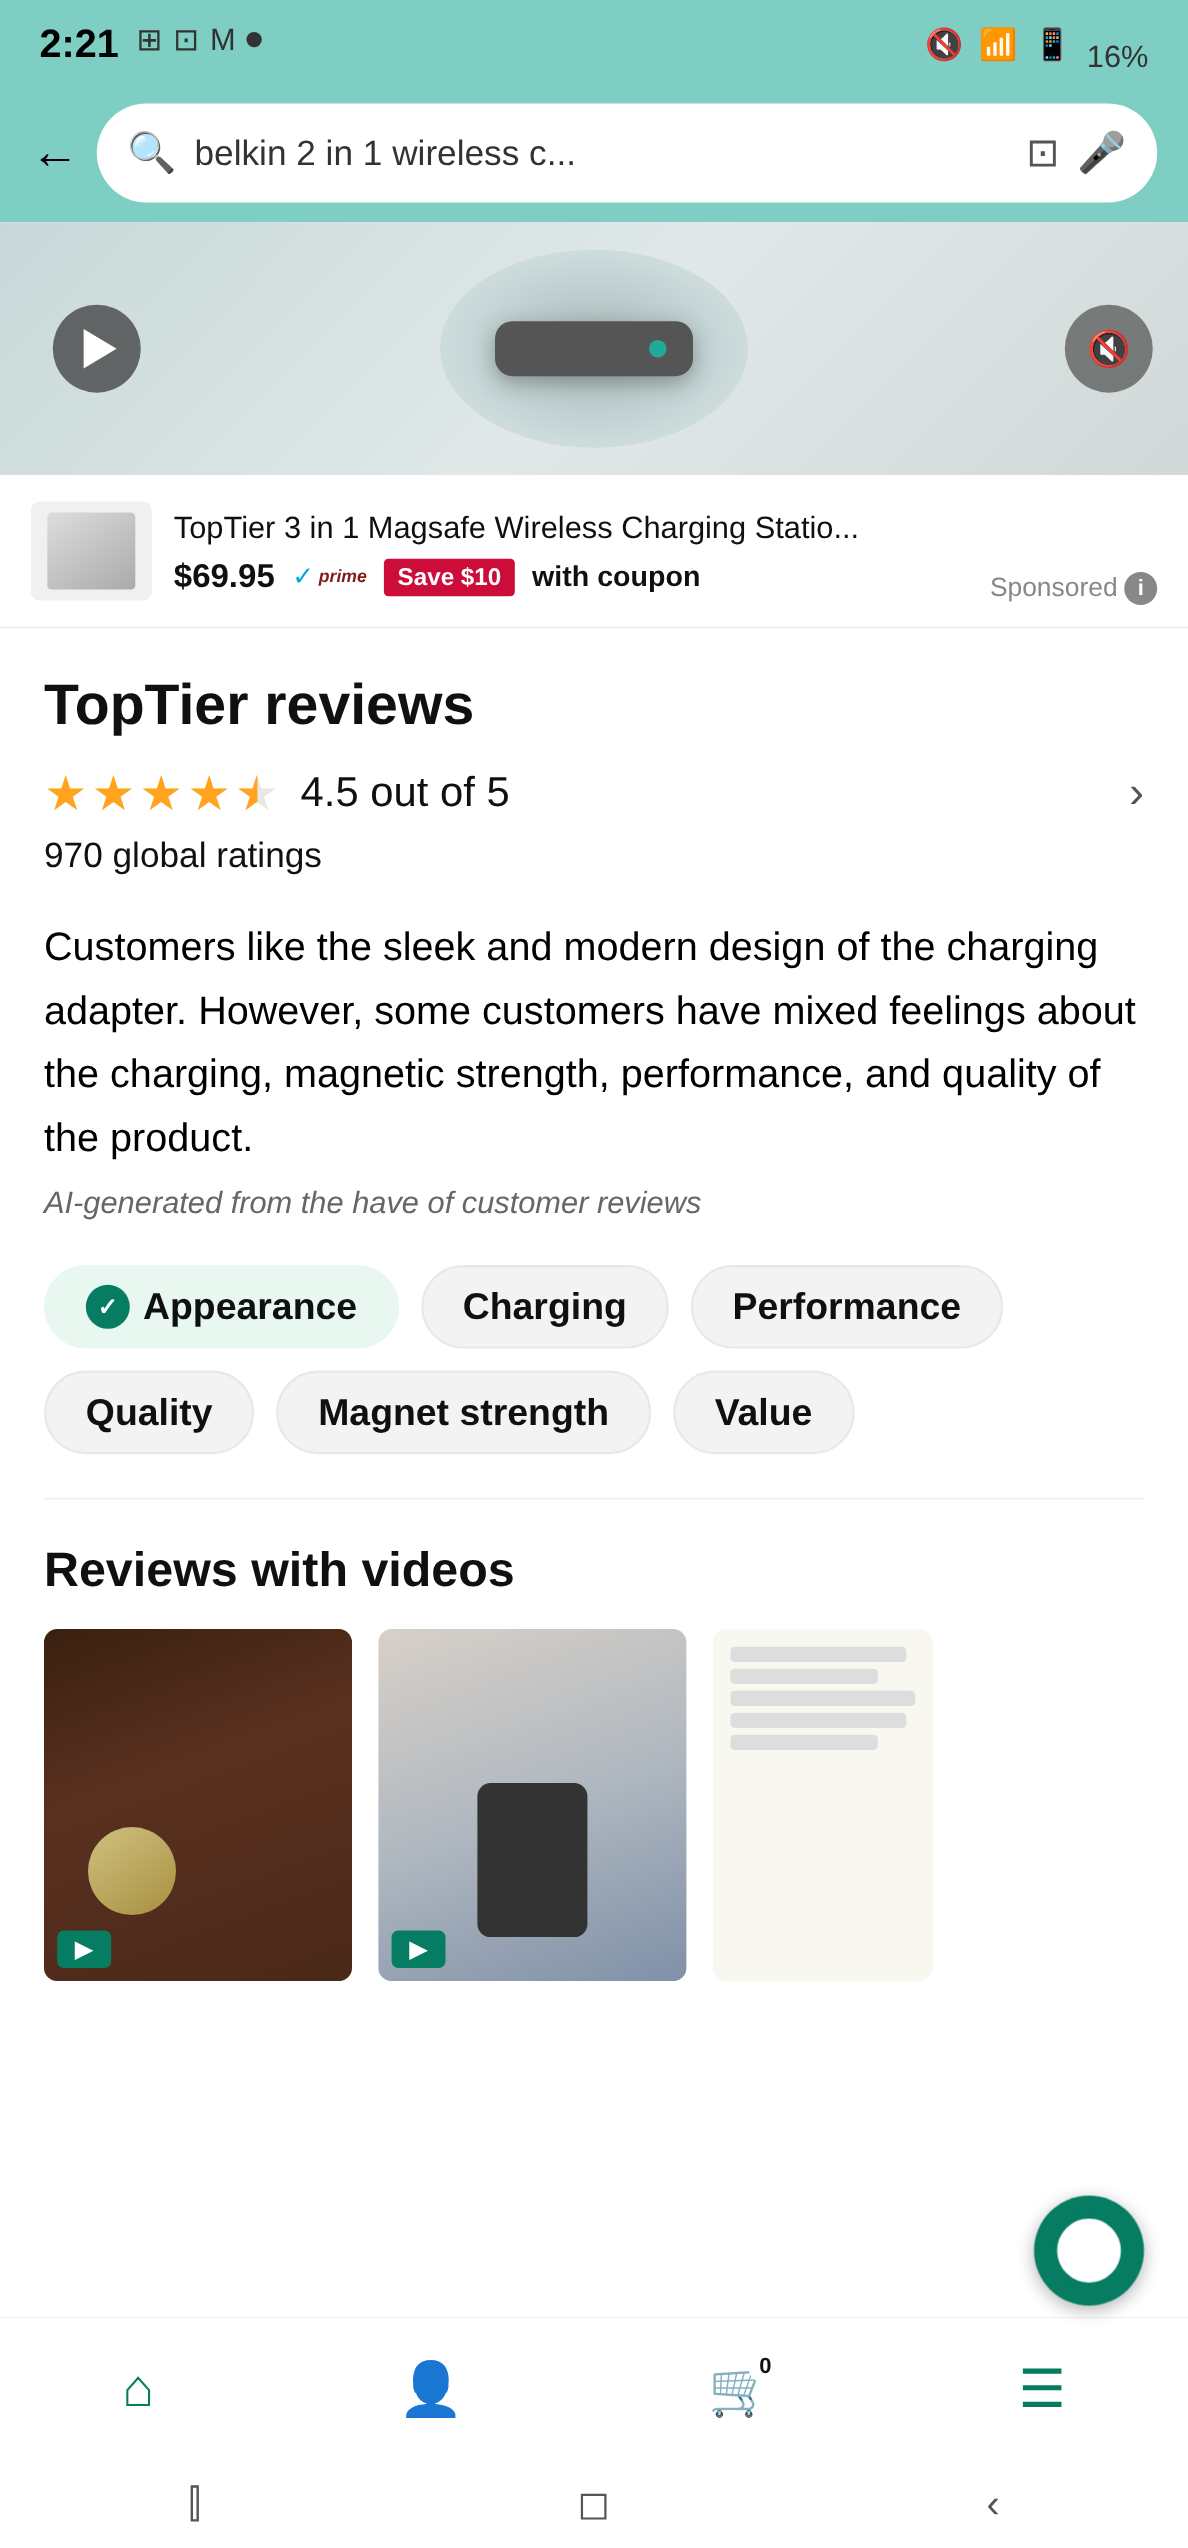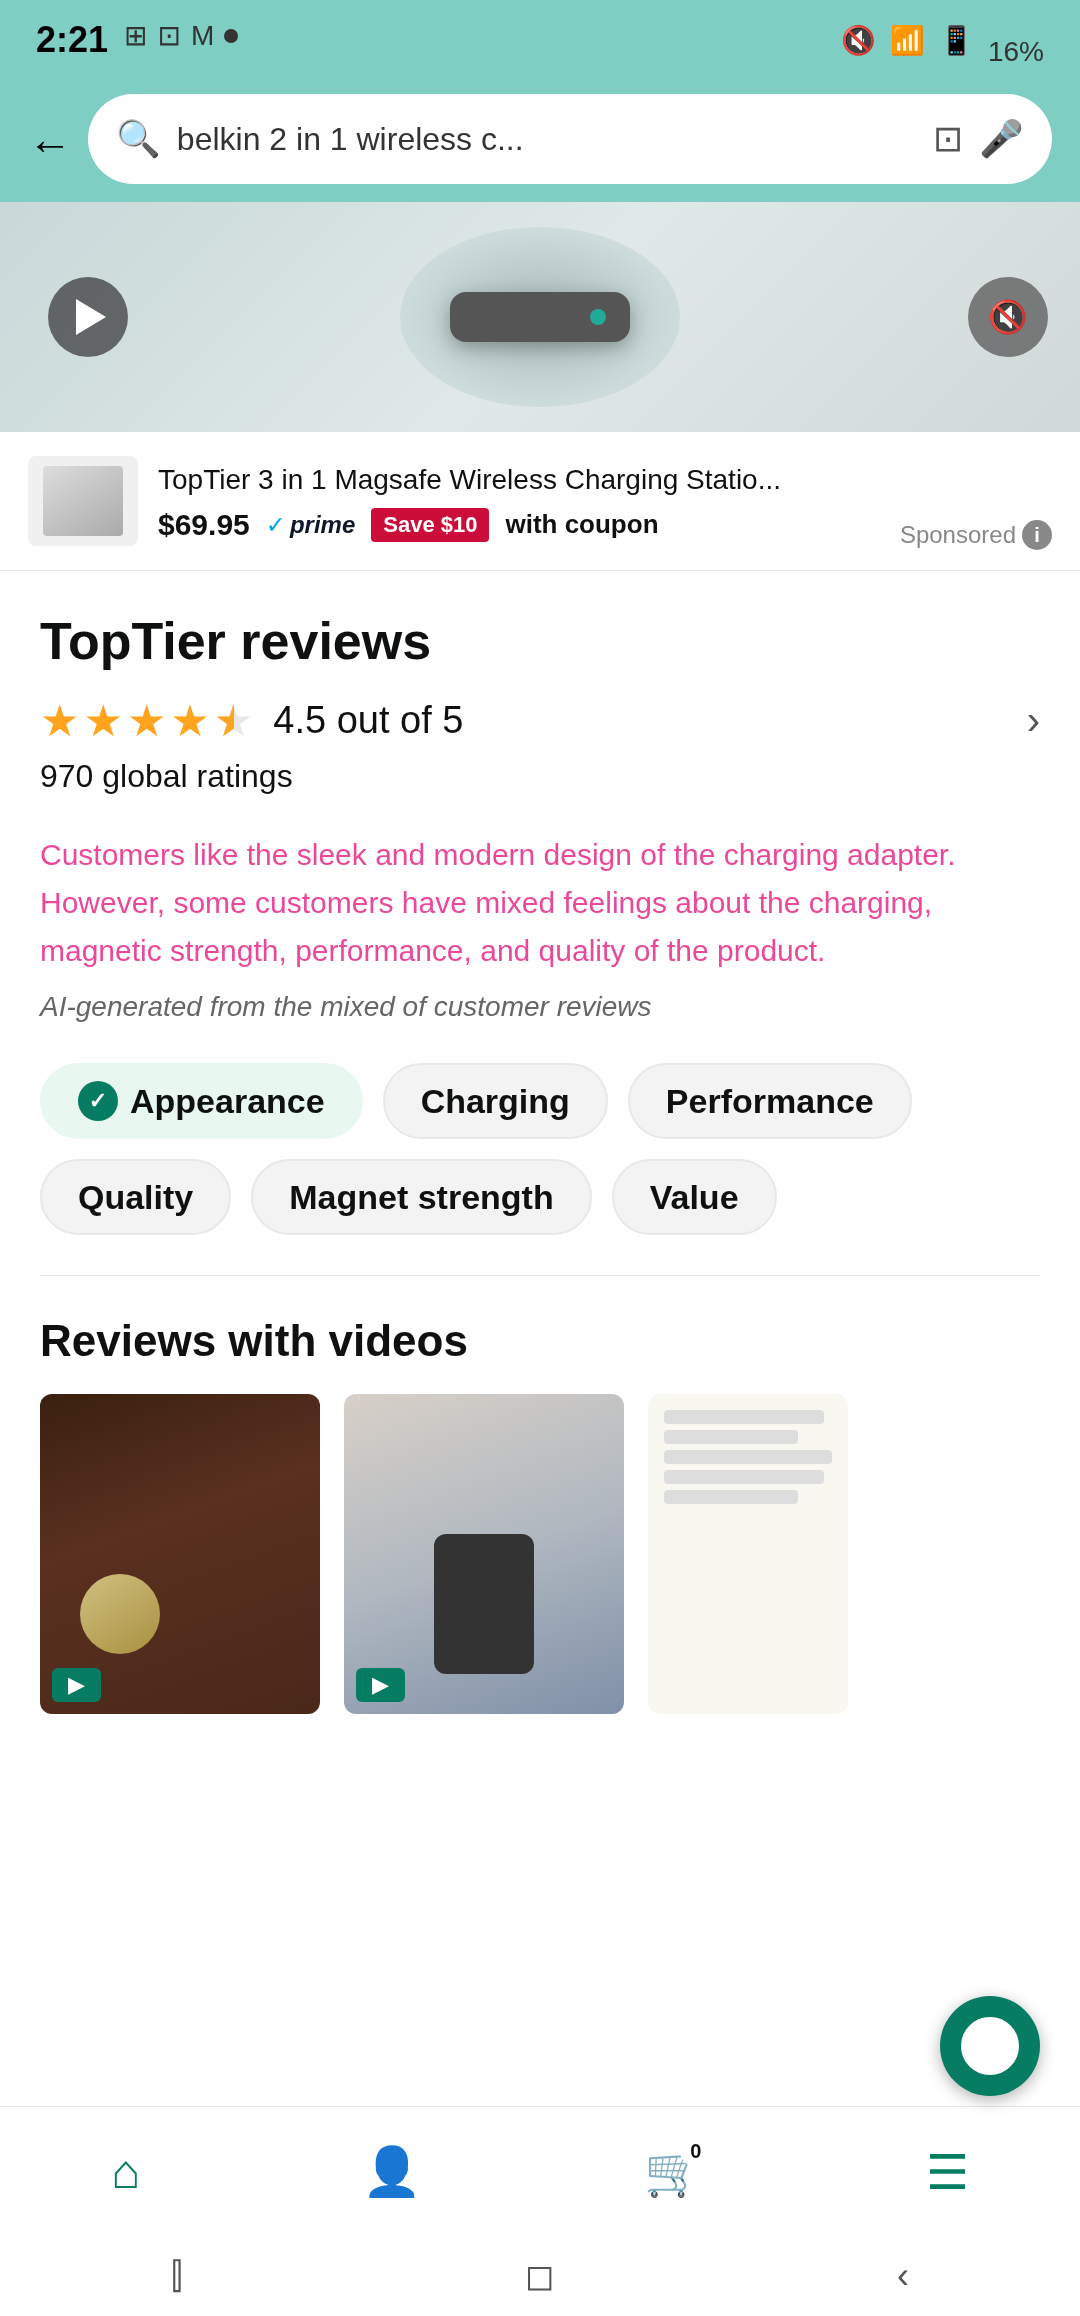--- a/index.html
+++ b/index.html
@@ -228,22 +228,22 @@
     .prime-badge {
       display: flex;
       align-items: center;
       gap: 4px;
     }
     .prime-check {
       color: #00a8e0;
       font-size: 24px;
     }
     .prime-text {
-      font-size: 24px;
-      color: #0f172a;
+      font-size: 16px;
+      color: #7f1d1d;
       font-style: italic;
       font-weight: 700;
     }
     .save-badge {
       background: #cc0c39;
       color: #fff;
       font-size: 22px;
       font-weight: 600;
       padding: 4px 12px;
       border-radius: 4px;
@@ -320,22 +320,22 @@
       margin-bottom: 36px;
     }
 
     .customers-say-title {
       font-size: 38px;
       font-weight: 700;
       color: #0f1111;
       margin-bottom: 20px;
     }
     .customers-say-text {
-      font-size: 30px;
-      color: #ec4899;
+      font-size: 36px;
+      color: #000000;
       line-height: 1.6;
       margin-bottom: 16px;
     }
     .ai-generated-text {
       font-size: 28px;
       color: #666;
       font-style: italic;
       margin-bottom: 40px;
     }
 
@@ -633,21 +633,21 @@
         <span style="position:absolute;left:0;top:0;overflow:hidden;width:50%;color:#FFA41C;">★</span>
       </span>
     </div>
     <span class="rating-text">4.5 out of 5</span>
     <span class="arrow-right">›</span>
   </div>
 
   <div class="global-ratings">970 global ratings</div>
 
   <div class="customers-say-text">Customers like the sleek and modern design of the charging adapter. However, some customers have mixed feelings about the charging, magnetic strength, performance, and quality of the product.</div>
-  <div class="ai-generated-text">AI-generated from the mixed of customer reviews</div>
+  <div class="ai-generated-text">AI-generated from the have of customer reviews</div>
 
   <div class="filter-tags-row">
     <div class="filter-tag filter-tag-active">
       <div class="check-icon">✓</div>
       <span>Appearance</span>
     </div>
     <div class="filter-tag filter-tag-inactive">
       <span>Charging</span>
     </div>
     <div class="filter-tag filter-tag-inactive">

